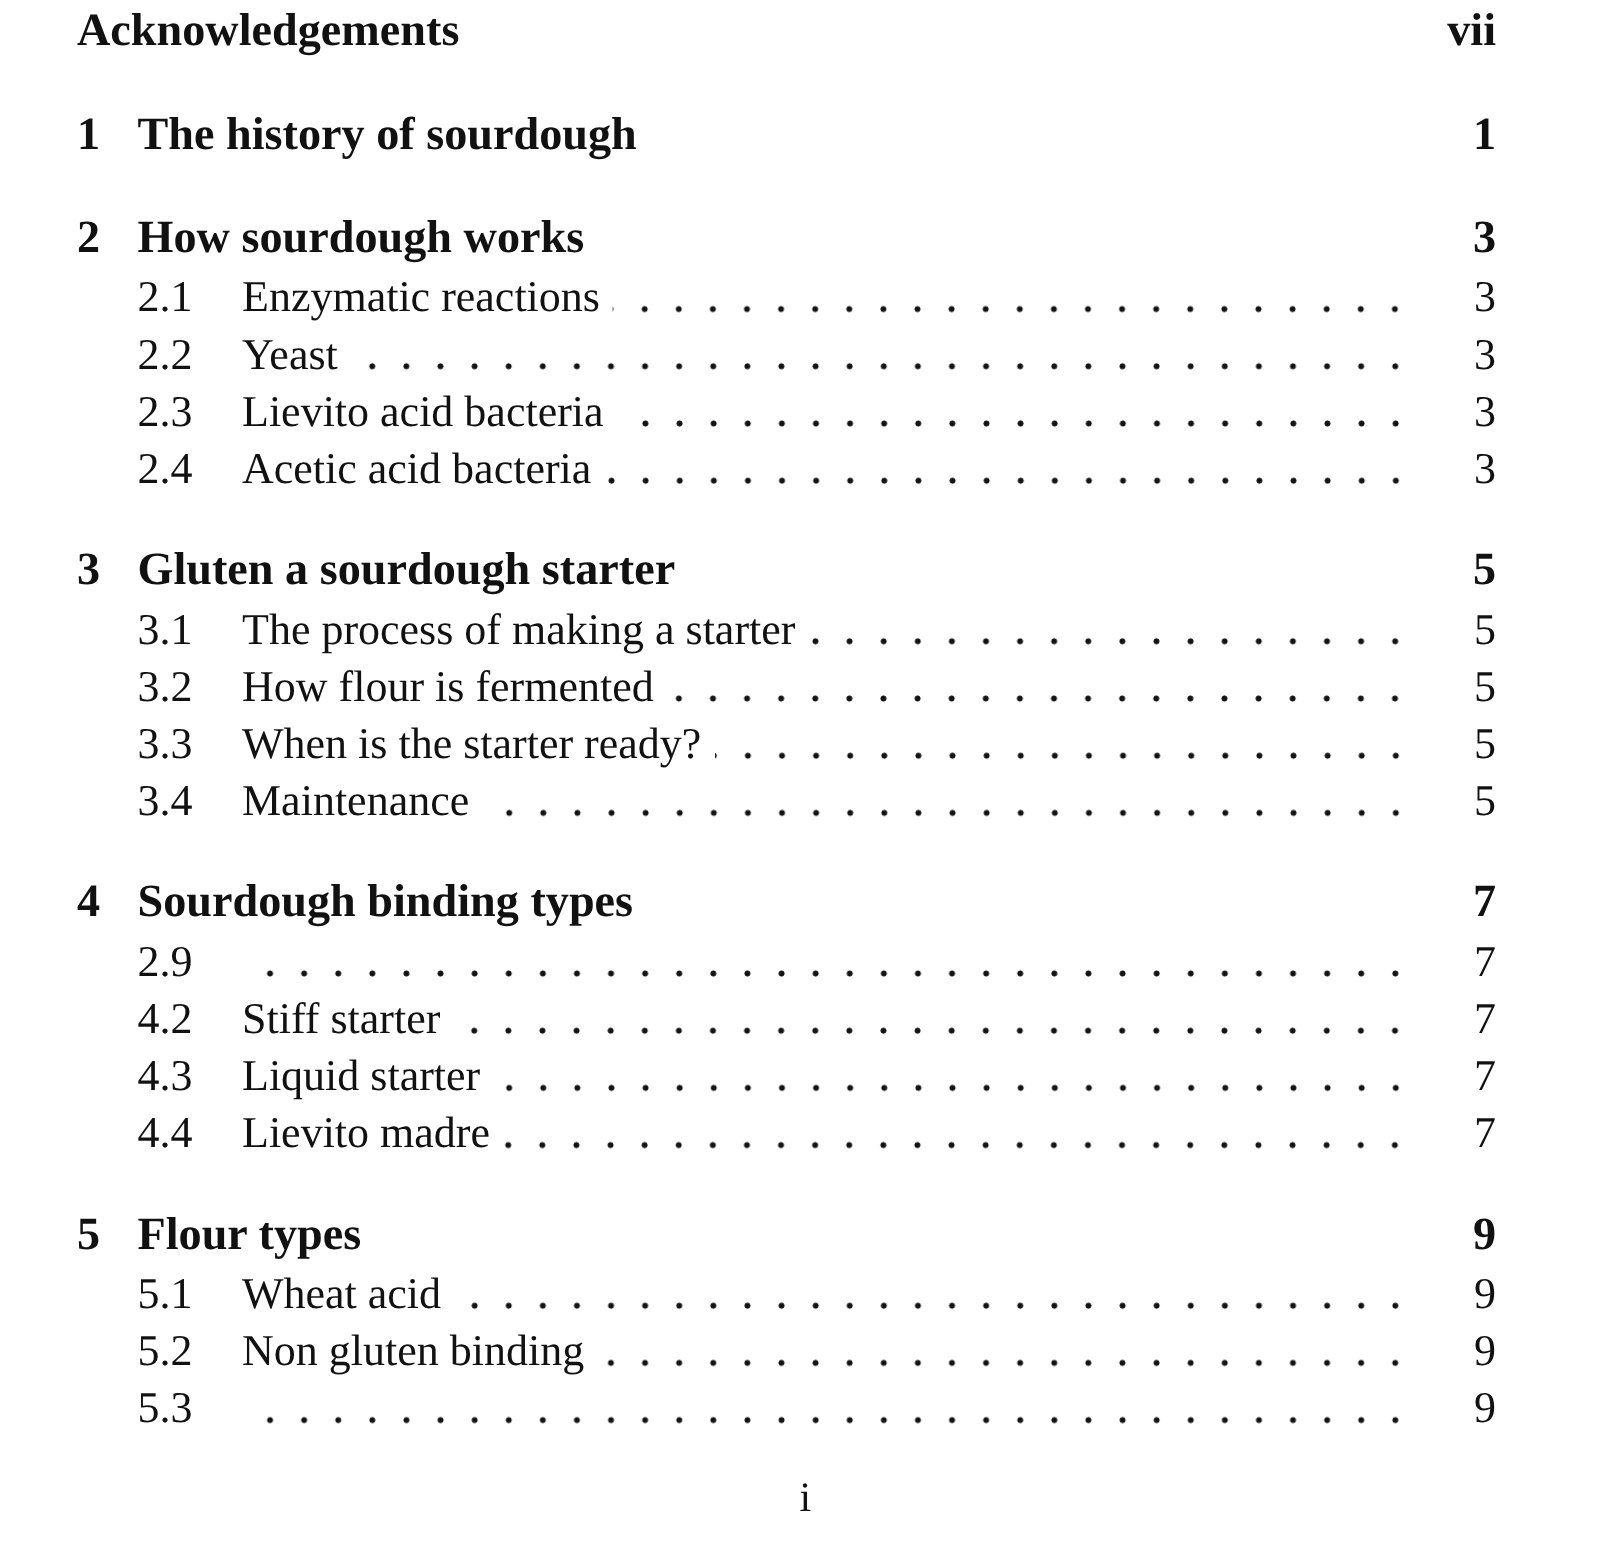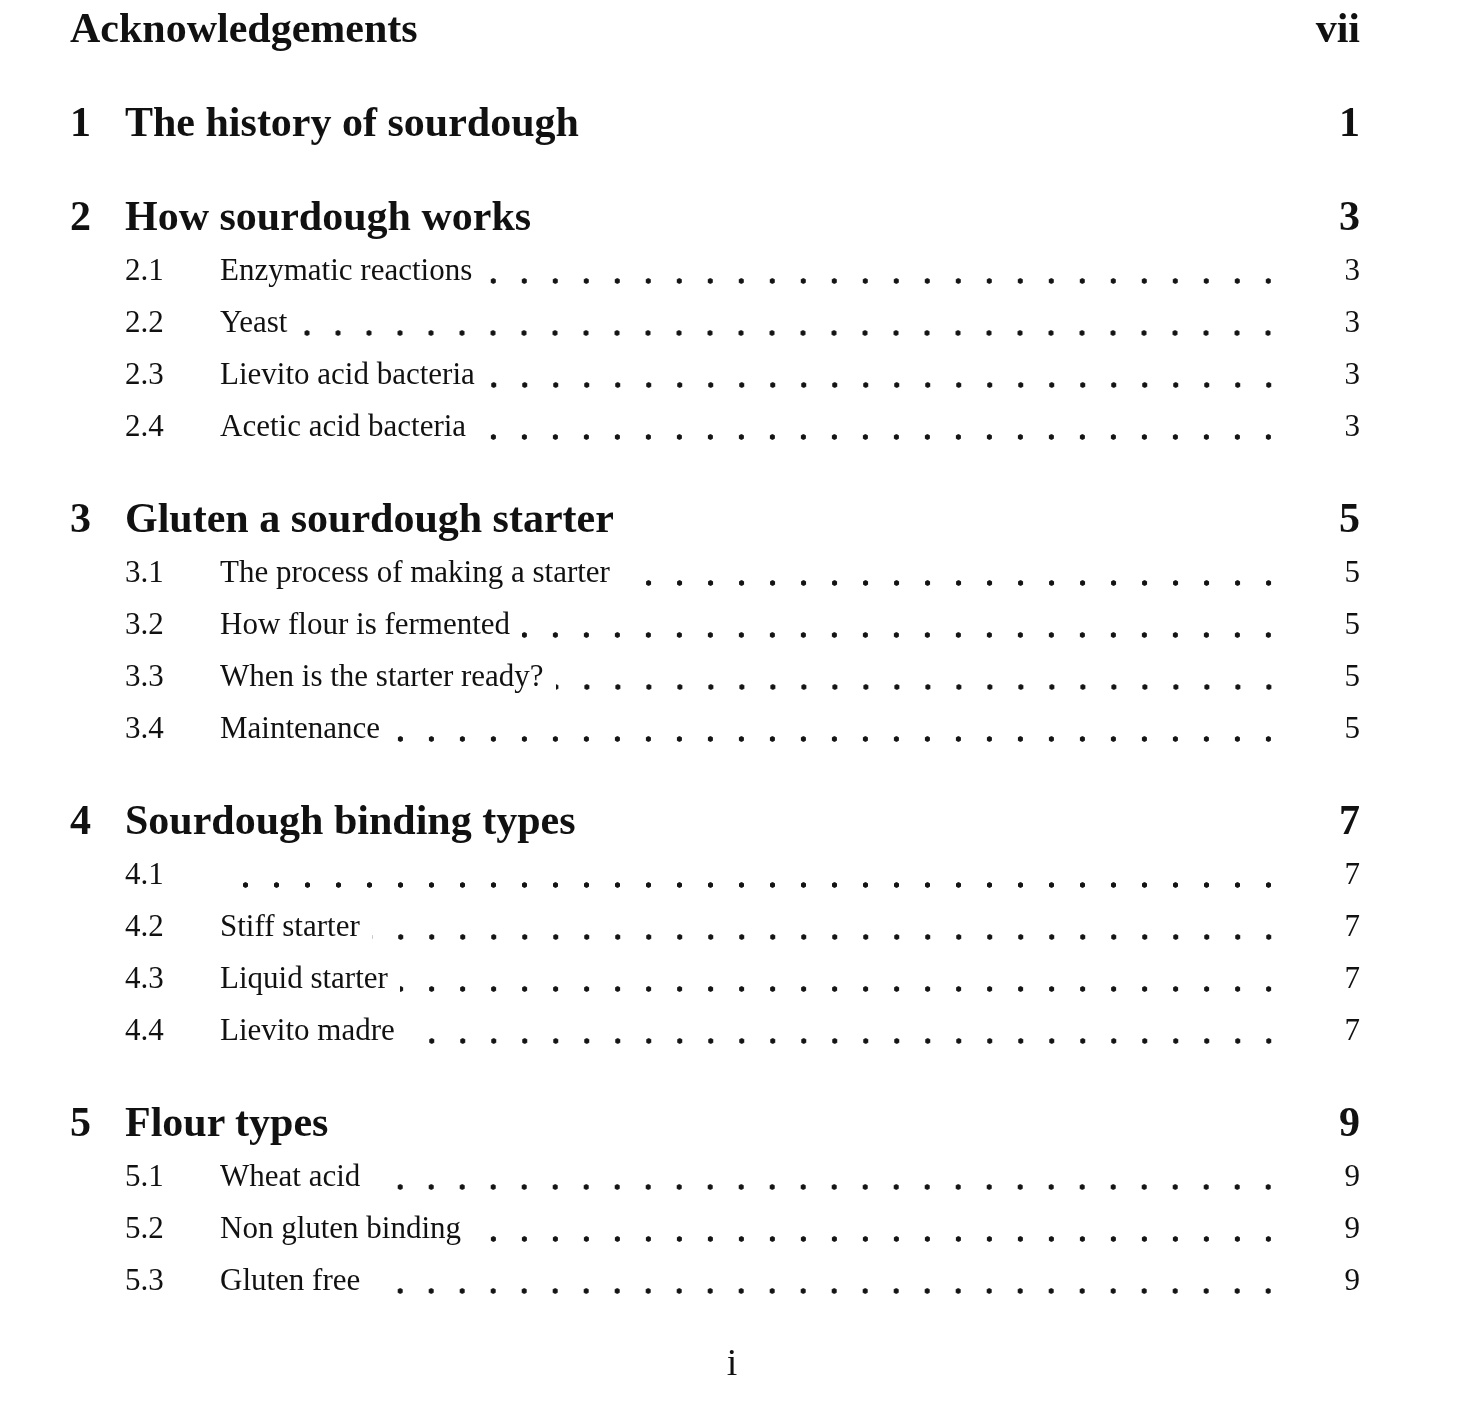--- a/index.html
+++ b/index.html
@@ -34,21 +34,21 @@
     line-height: 56px;
     height: 56px;
   }
   .chapter-block { margin-top: 38px; }
   .ch-num {
     flex: 0 0 55px;
   }
   .grow { flex: 1 1 auto; }
   
   .section-row {
-    font-size: 31px;
+    font-size: 40px;
     line-height: 52px;
     height: 52px;
     padding-left: 55px;
     font-weight: normal;
   }
   .sec-num {
     flex: 0 0 95px;
   }
   .title {
     flex: 0 0 auto;
@@ -164,21 +164,21 @@
     </div>
 
     <div class="chapter-block">
       <div class="row heading-row">
         <span class="ch-num">4</span>
         <span class="title">Sourdough binding types</span>
         <span class="grow"></span>
         <span class="pagecol">7</span>
       </div>
       <div class="row section-row">
-        <span class="sec-num">4.1</span>
+        <span class="sec-num">2.9</span>
         <span class="leader"></span>
         <span class="pagecol">7</span>
       </div>
       <div class="row section-row">
         <span class="sec-num">4.2</span>
         <span class="title">Stiff starter</span>
         <span class="leader"></span>
         <span class="pagecol">7</span>
       </div>
       <div class="row section-row">
@@ -209,21 +209,20 @@
         <span class="pagecol">9</span>
       </div>
       <div class="row section-row">
         <span class="sec-num">5.2</span>
         <span class="title">Non gluten binding</span>
         <span class="leader"></span>
         <span class="pagecol">9</span>
       </div>
       <div class="row section-row">
         <span class="sec-num">5.3</span>
-        <span class="title">Gluten free</span>
         <span class="leader"></span>
         <span class="pagecol">9</span>
       </div>
     </div>
 
   </div>
 
   <div class="footer">i</div>
 </div>
 

